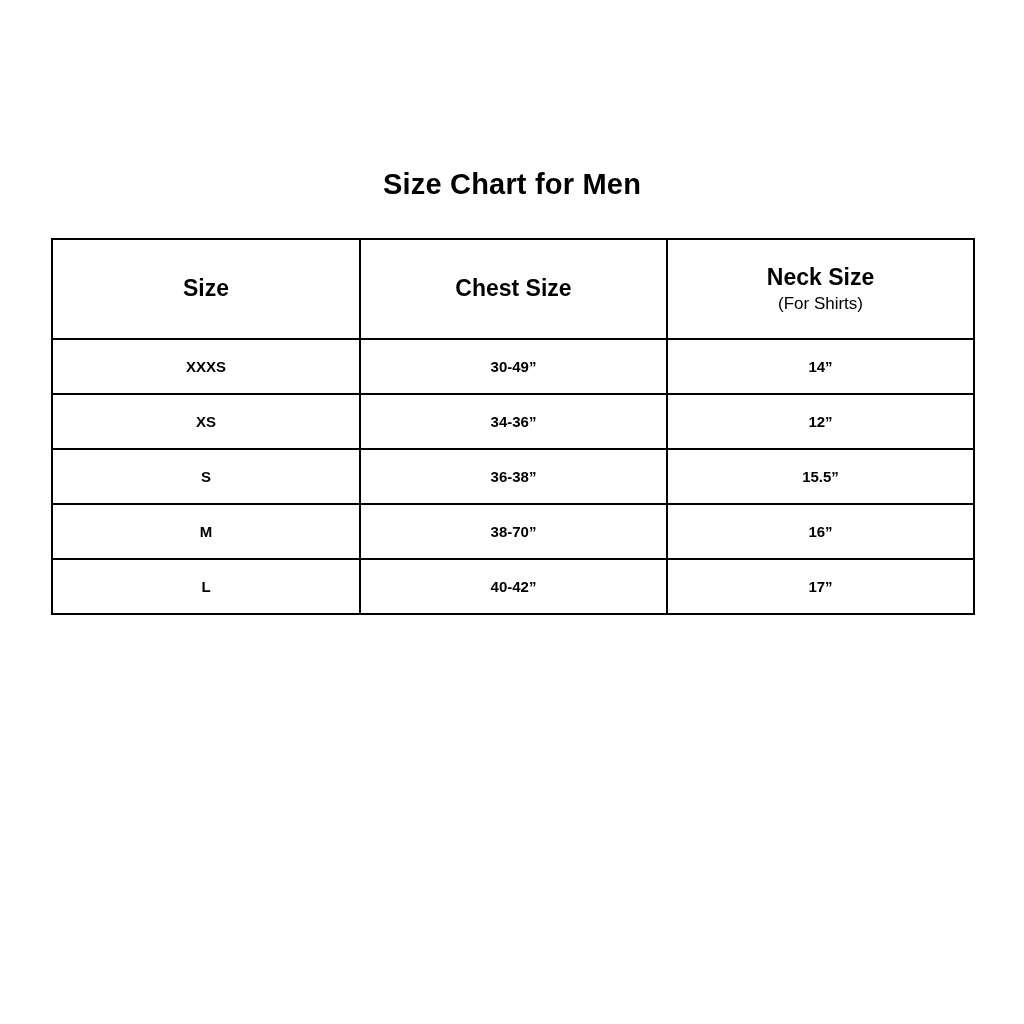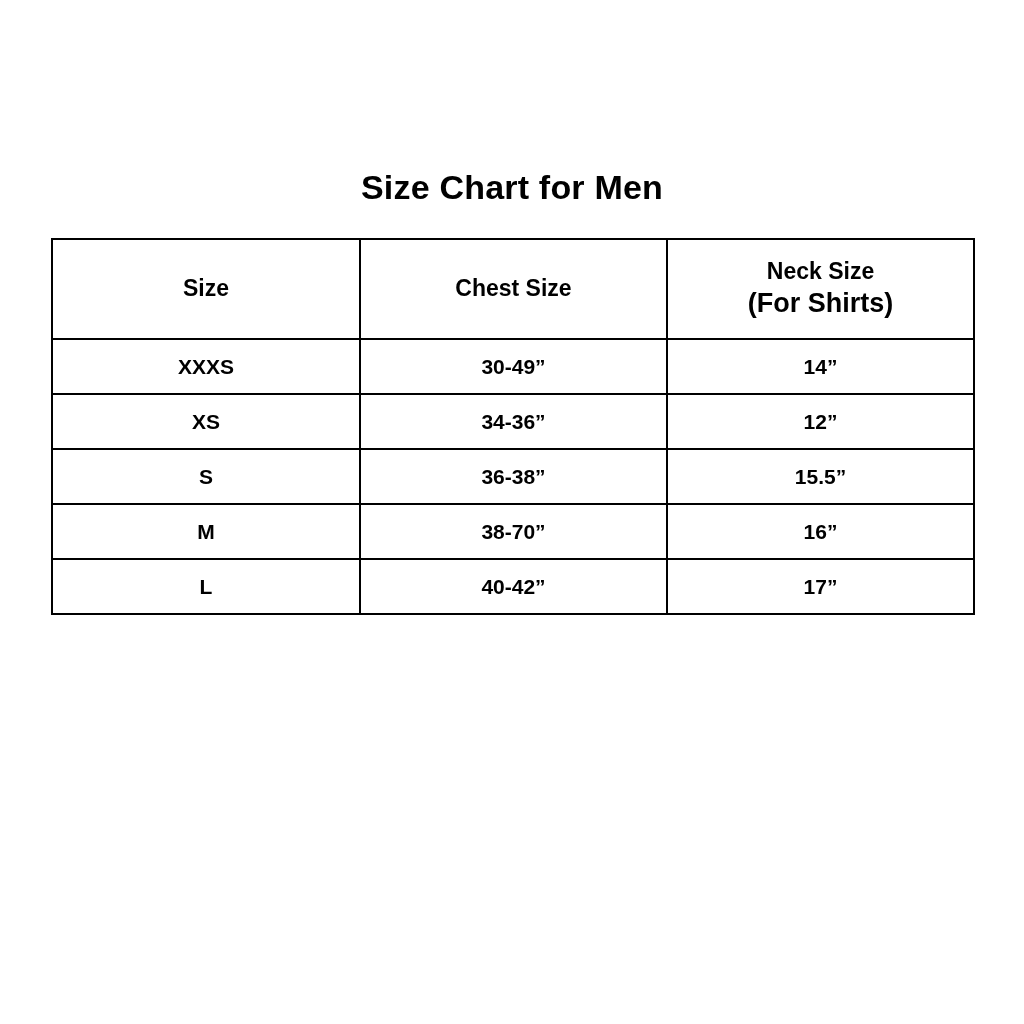--- a/index.html
+++ b/index.html
@@ -21,21 +21,21 @@
     top: 0;
     width: 1024px;
     height: 1024px;
   }
   .title {
     position: absolute;
     left: 0;
     top: 168px;
     width: 1024px;
     text-align: center;
-    font-size: 34px;
+    font-size: 29px;
     font-weight: bold;
     letter-spacing: 0.2px;
   }
   table.size-table {
     position: absolute;
     left: 51px;
     top: 238px;
     width: 922px;
     border-collapse: collapse;
     table-layout: fixed;
@@ -49,26 +49,26 @@
     color: #000000;
     padding: 0;
   }
   thead th {
     height: 98px;
     font-size: 23px;
     line-height: 1.28;
   }
   thead th .sub {
     display: block;
-    font-size: 27px;
-    font-weight: bold;
+    font-size: 17px;
+    font-weight: normal;
   }
   tbody td {
     height: 53px;
-    font-size: 21px;
+    font-size: 15px;
   }
   col.c1 { width: 308px; }
   col.c2 { width: 307px; }
   col.c3 { width: 307px; }
 </style>
 </head>
 <body>
 
 <div class="page">
 

